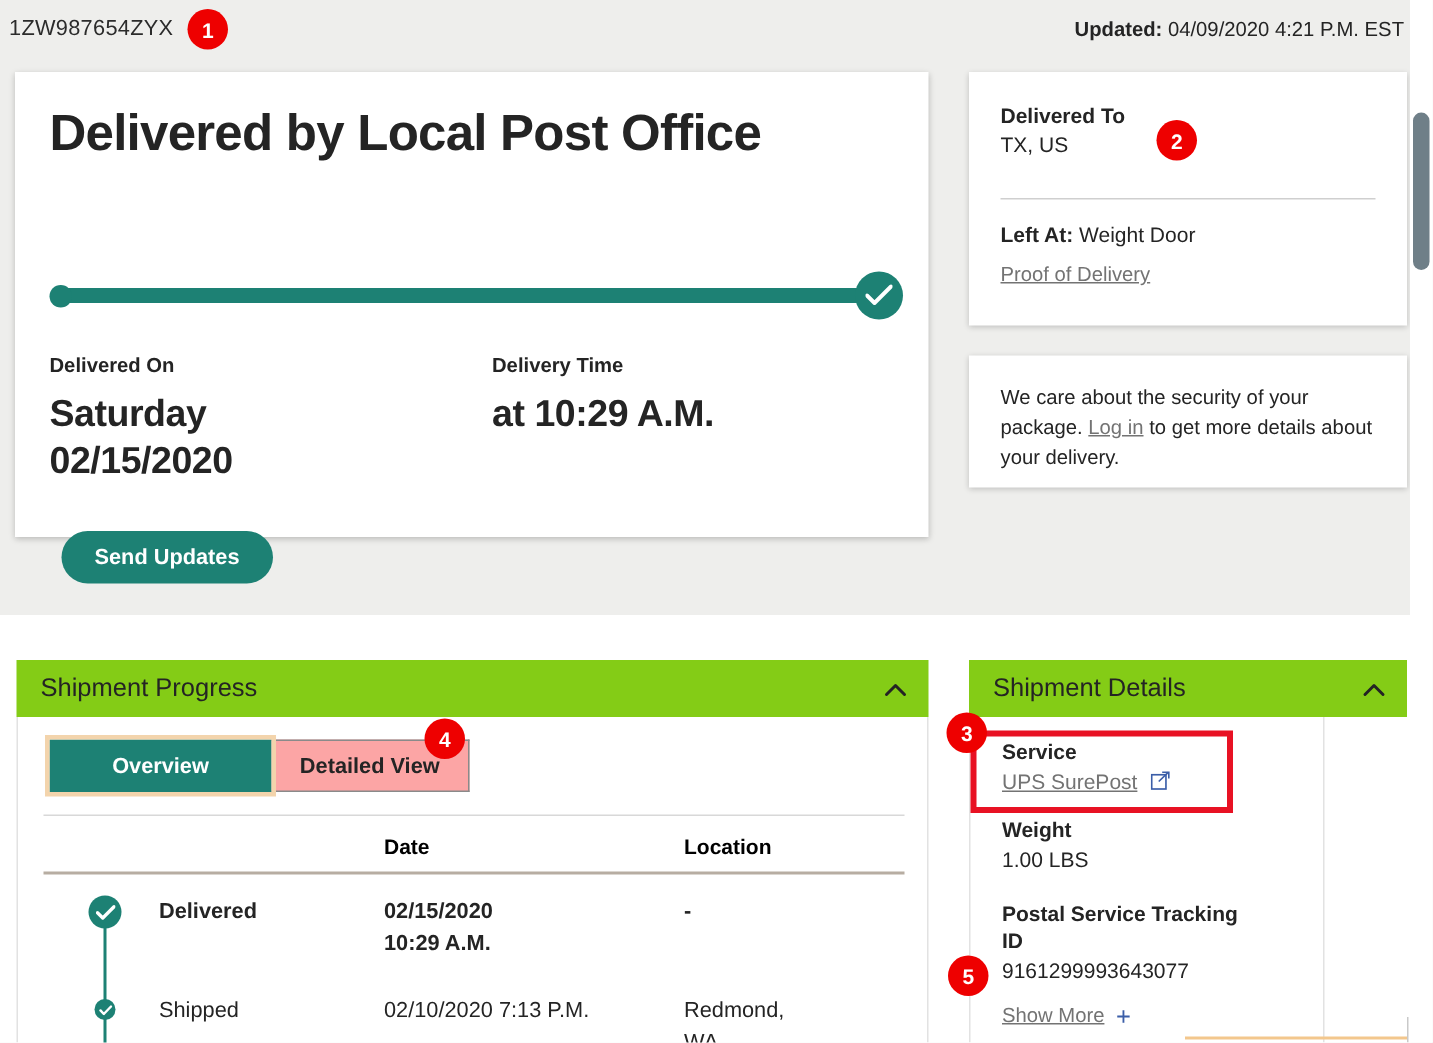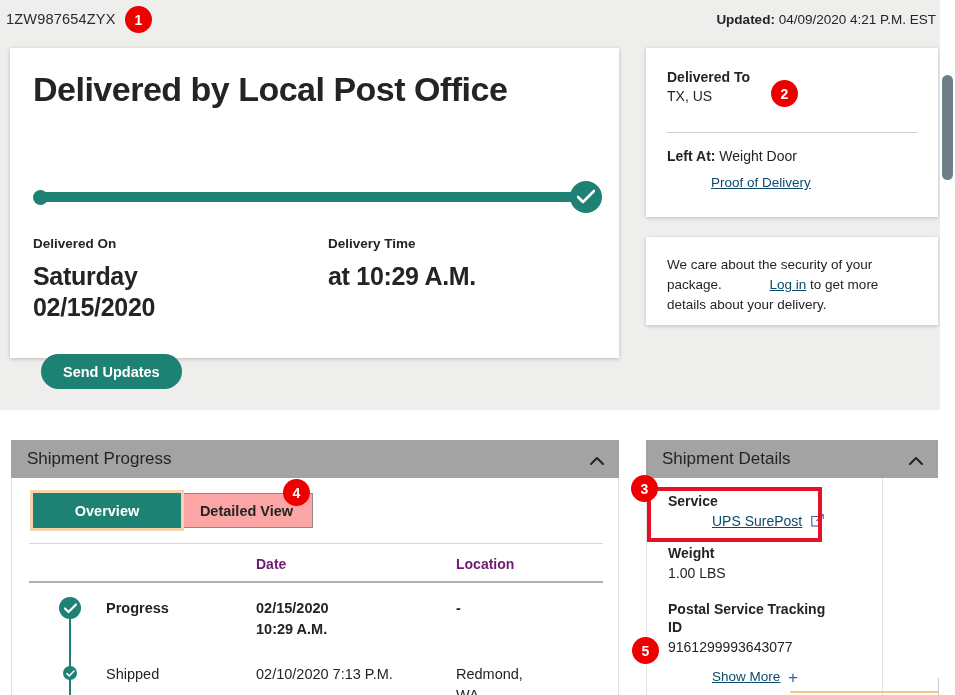--- a/index.html
+++ b/index.html
@@ -162,24 +162,23 @@
     background: #cfcfcf;
   }
   .left-at {
     position: absolute;
     left: 21px; top: 100px;
     font-size: 14px;
   }
   .left-at b { font-weight: bold; }
 
   .link {
-    color: #0c4a6e;
+    color: #737373;
     text-decoration: underline;
     cursor: pointer;
-    margin-left: 44px;
   }
 
   .pod-link {
     position: absolute;
     left: 21px; top: 127px;
     font-size: 13.5px;
   }
 
   .security-text {
     position: absolute;
@@ -193,21 +192,21 @@
   .lower-zone {
     position: absolute;
     left: 0; top: 410px;
     width: 941px;
     height: 285px;
     background: #ffffff;
   }
 
   .panel-head {
     position: absolute;
-    background: #a3a3a3;
+    background: #84cc16;
     height: 38px;
   }
   .panel-head .ph-title {
     position: absolute;
     left: 16px; top: 9px;
     font-size: 17px;
     color: #242424;
   }
   .chev {
     position: absolute;
@@ -275,21 +274,21 @@
     width: 574px; height: 1px;
     background: #d8d8d8;
   }
 
   
   .tbl-head {
     position: absolute;
     top: 78px;
     font-size: 14px;
     font-weight: bold;
-    color: #701a75;
+    color: #000000;
   }
   .th-date { left: 244px; }
   .th-loc  { left: 444px; }
 
   .tbl-rule {
     position: absolute;
     left: 17px; top: 103px;
     width: 574px; height: 1.5px;
     background: #b7ada2;
   }
@@ -508,21 +507,21 @@
       <svg width="13" height="11" viewBox="0 0 13 11">
         <path d="M1 5.5 L4.5 9 L12 1.5" stroke="#ffffff" stroke-width="2.2" fill="none" stroke-linecap="round" stroke-linejoin="round"></path>
       </svg>
     </div>
     <div class="tl-dot-sm">
       <svg width="9" height="7" viewBox="0 0 9 7">
         <path d="M1 3.6 L3.2 6 L8 1" stroke="#ffffff" stroke-width="1.6" fill="none" stroke-linecap="round" stroke-linejoin="round"></path>
       </svg>
     </div>
 
-    <div class="row-delivered c-status">Progress</div>
+    <div class="row-delivered c-status">Delivered</div>
     <div class="row-delivered c-date">
       <div>02/15/2020</div>
       <div>10:29 A.M.</div>
     </div>
     <div class="row-delivered c-loc">-</div>
 
     <div class="row-shipped c-status">Shipped</div>
     <div class="row-shipped c-date">02/10/2020  7:13 P.M.</div>
     <div class="row-shipped c-loc">
       <div>Redmond,</div>

